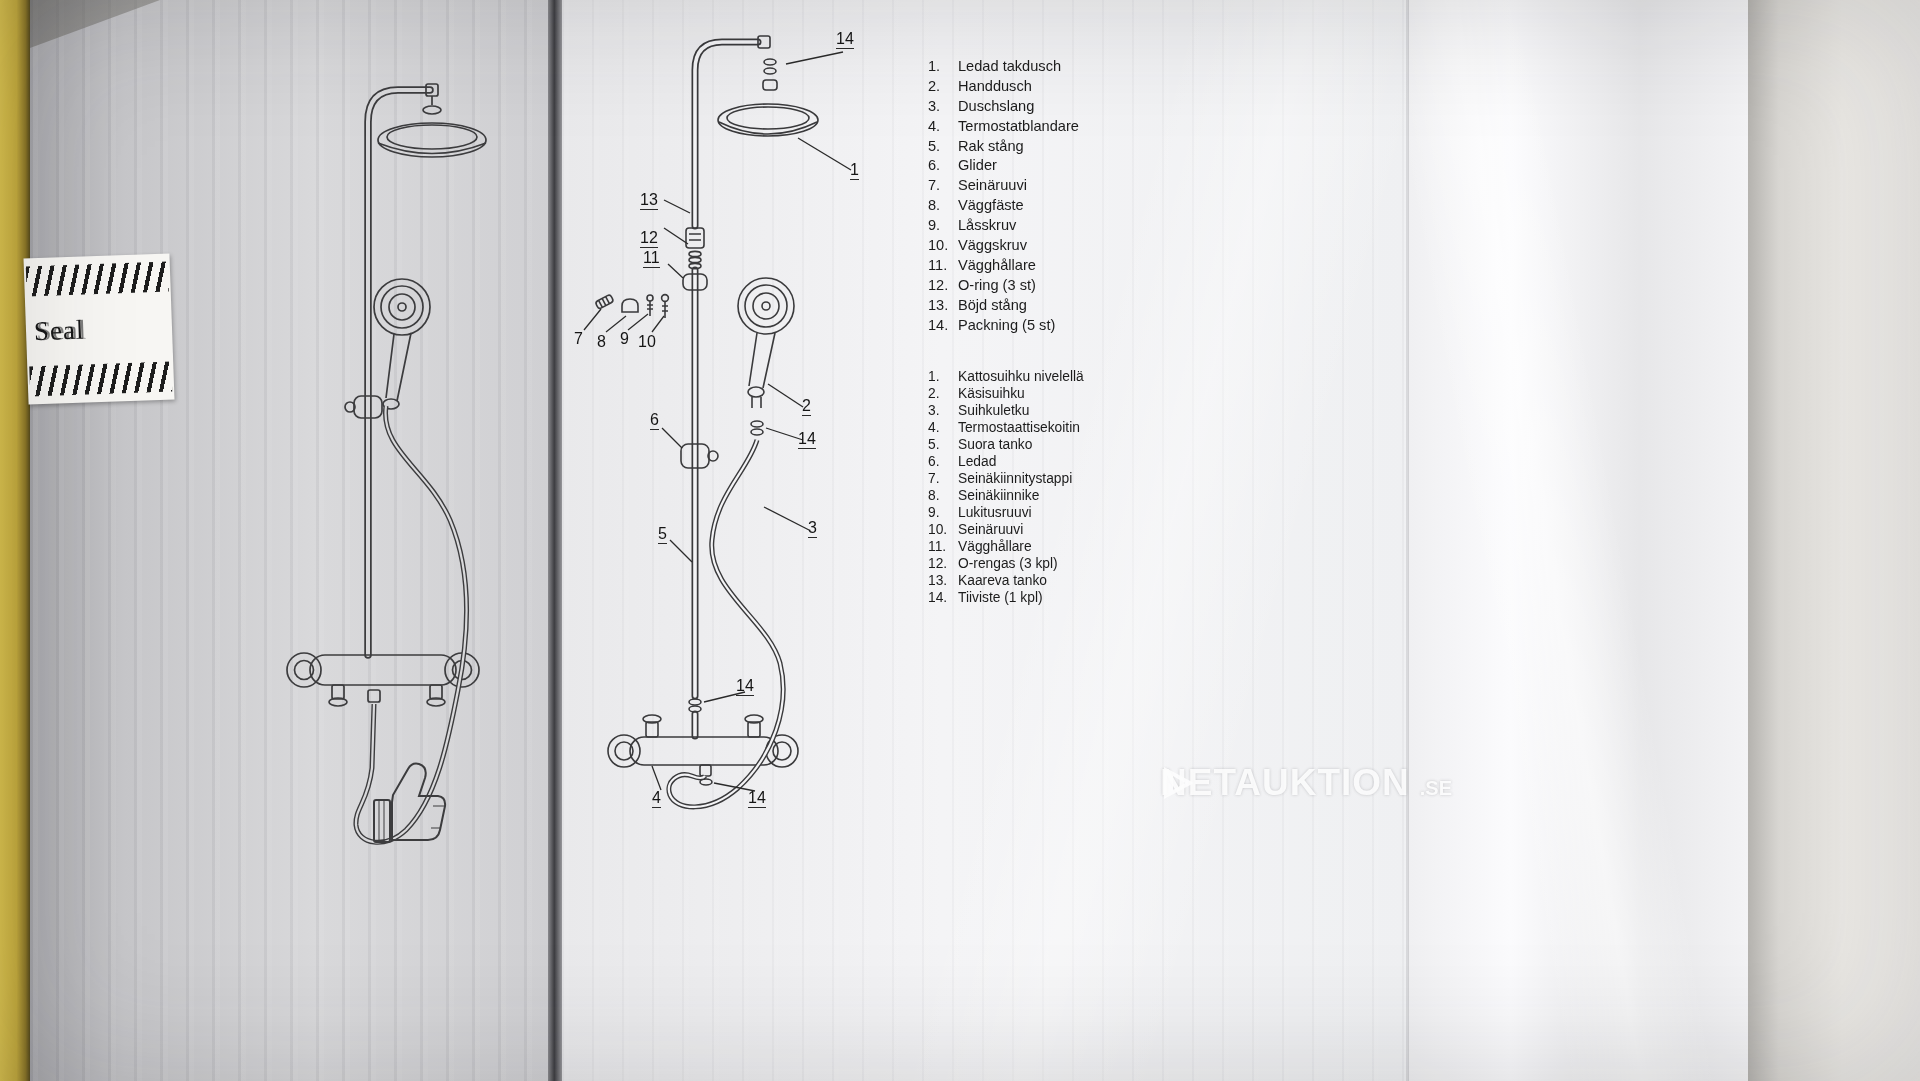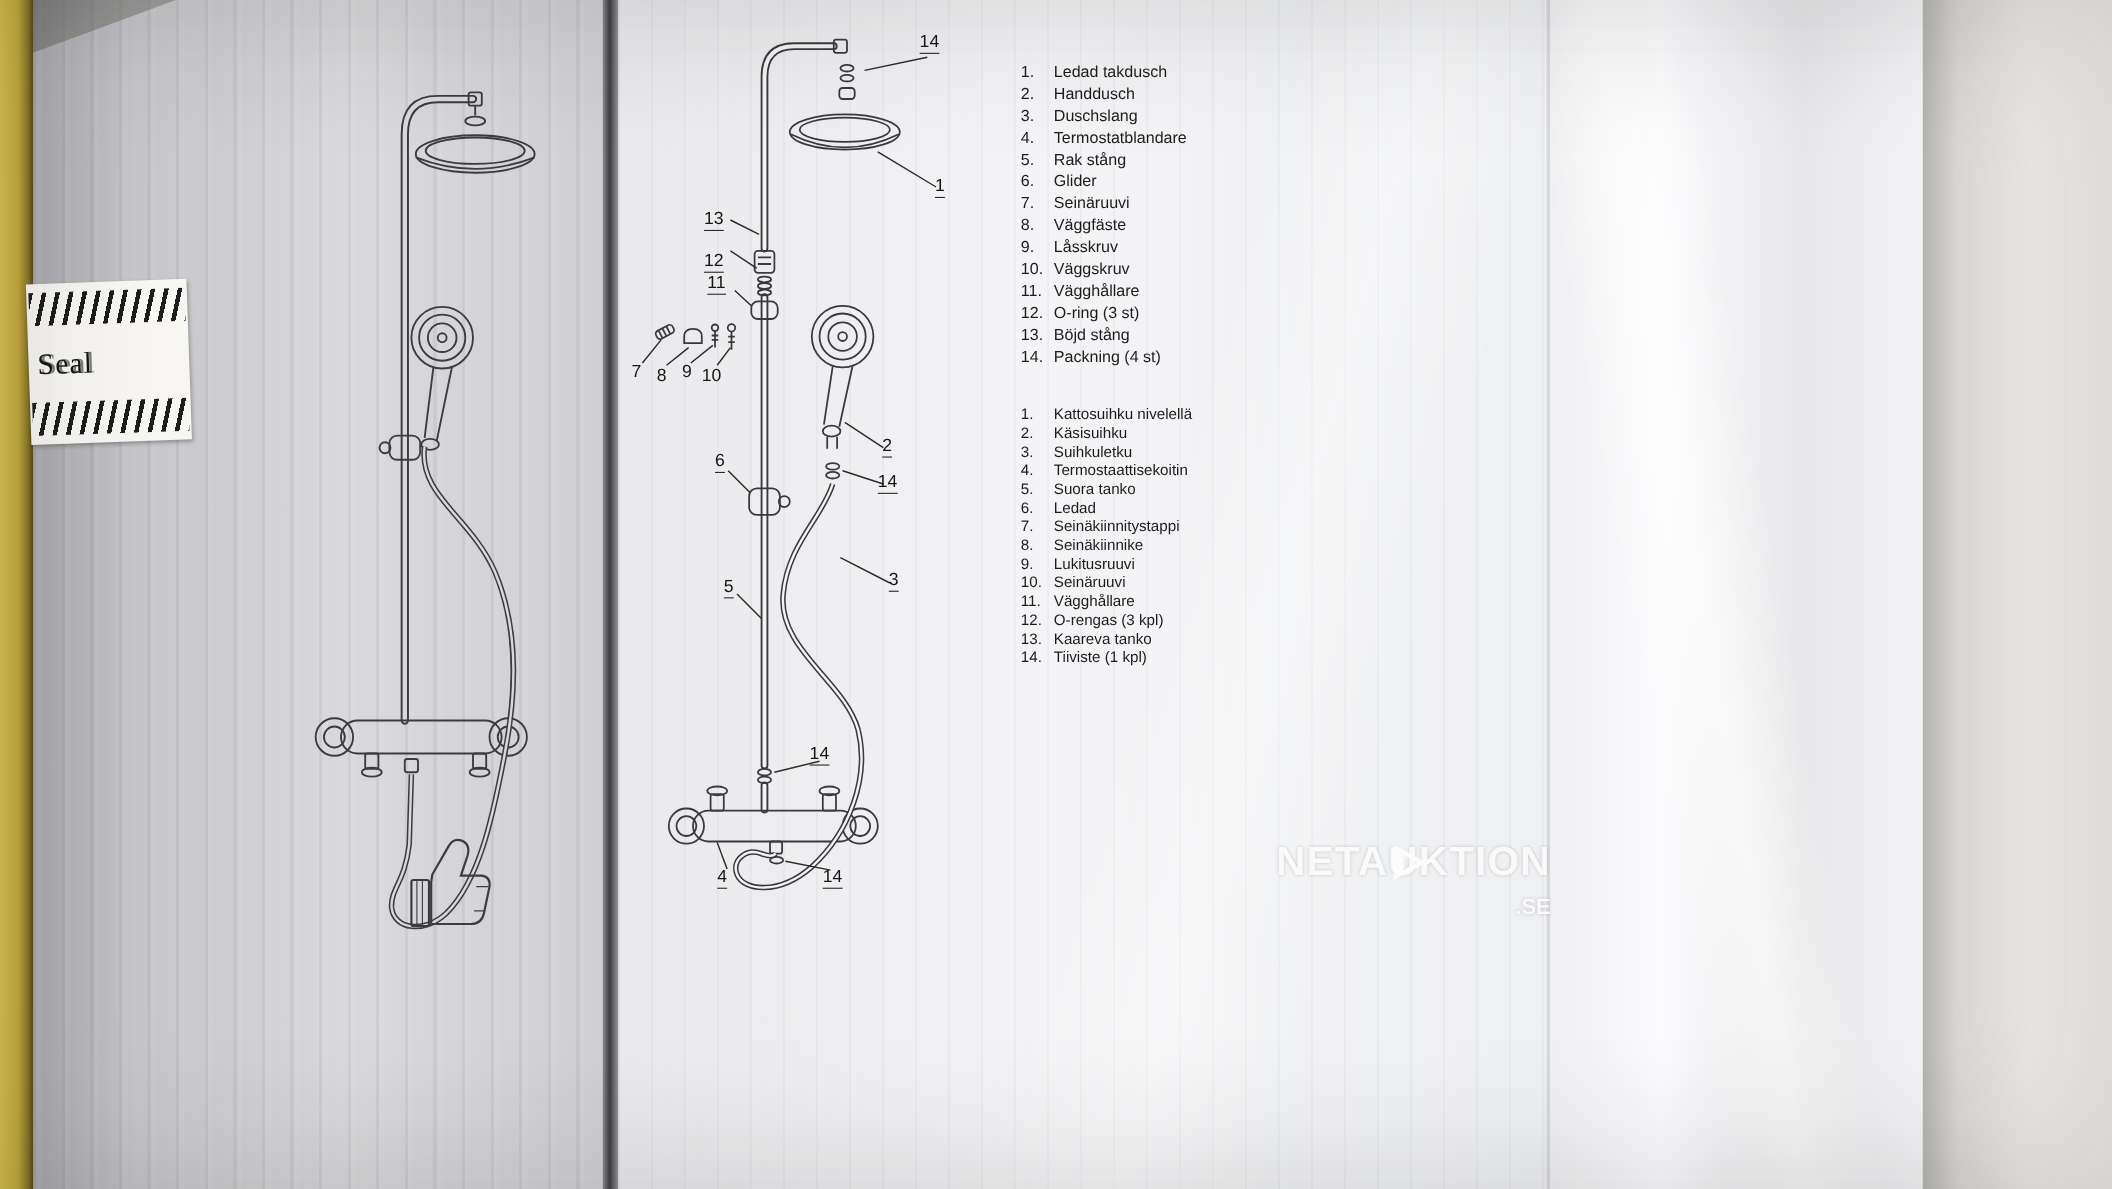--- a/index.html
+++ b/index.html
@@ -51,25 +51,25 @@
   .list{position:absolute;color:#1c1c1c;}
   .list .row{display:flex;}
   .list .num{width:30px;flex:0 0 30px;}
   .list-sv{left:928px;top:56px;font-size:14.6px;}
   .list-sv .row{height:19.9px;align-items:center;}
   .list-fi{left:928px;top:368px;font-size:13.8px;}
   .list-fi .row{height:17px;align-items:center;}
 
   
   .watermark{position:absolute;left:1160px;top:762px;display:flex;align-items:center;gap:10px;
-    opacity:.82;pointer-events:none;flex-direction:column;}
+    opacity:.82;pointer-events:none;}
   .wm-text{font-size:37px;font-weight:800;letter-spacing:1px;color:rgba(255,255,255,.95);
     text-shadow:0 0 3px rgba(110,110,115,.45);}
   .wm-suffix{font-size:20px;font-weight:800;color:rgba(255,255,255,.95);align-self:flex-end;
-    padding-bottom:4px;text-shadow:0 0 3px rgba(110,110,115,.45);margin-left:32px;}
+    padding-bottom:4px;text-shadow:0 0 3px rgba(110,110,115,.45);}
 </style>
 </head>
 <body>
 
 <div class="canvas">
 
   <div class="wall-yellow"></div>
   <div class="box-left-face"></div>
   <div class="corner-shadow"></div>
   <div class="box-front-face"></div>
@@ -289,21 +289,21 @@
         <span class="lbl">O-ring (3 st)</span>
       </div>
 
       <div class="row">
         <span class="num">13.</span>
         <span class="lbl">Böjd stång</span>
       </div>
 
       <div class="row">
         <span class="num">14.</span>
-        <span class="lbl">Packning (4 st)</span>
+        <span class="lbl">Packning (5 st)</span>
       </div>
     </div>
 
   <div class="list list-fi">
 
       <div class="row">
         <span class="num">1.</span>
         <span class="lbl">Kattosuihku nivelellä</span>
       </div>
 

